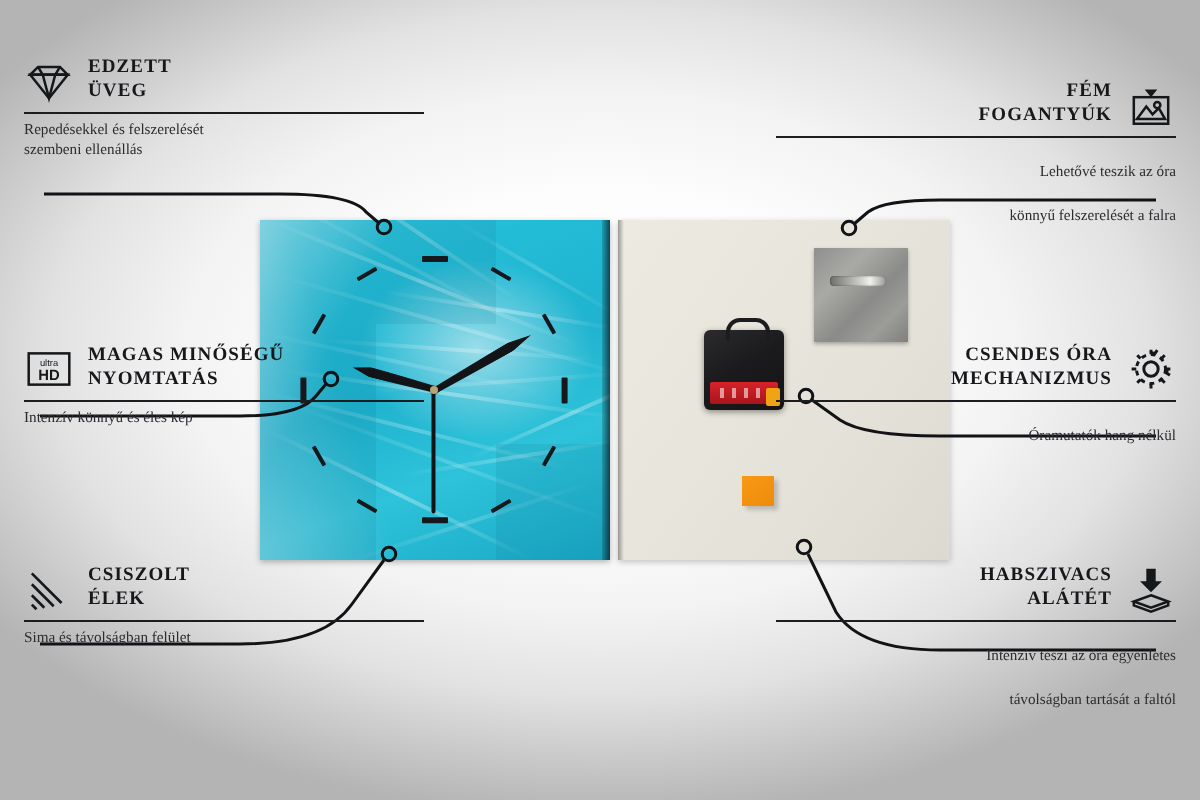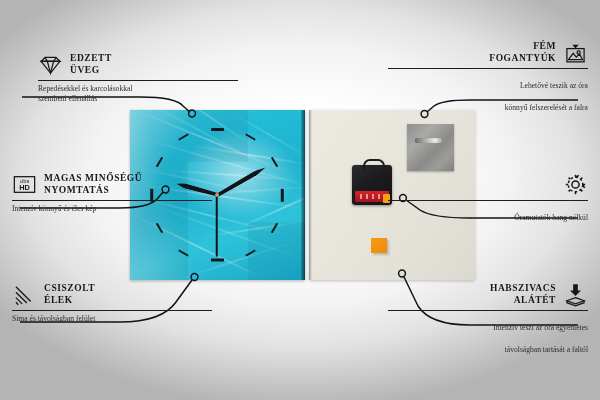--- a/index.html
+++ b/index.html
@@ -89,21 +89,21 @@
   .callout.right .ttl{text-align:right;}
   .rule{height:1px;background:#1b1d20;margin:3px 0 3px;}
   .desc{
     font-size:7.6px;line-height:9.6px;color:#2a2c30;
     font-family:"Liberation Serif",serif;
   }
   .callout.right .desc{text-align:right;margin-top:12px;}
   .ico{width:25px;height:25px;flex:0 0 25px;color:#15181b;}
   .ico svg{display:block;width:25px;height:25px;}
 
-  #c1{left:12px;top:52px;margin-left:26px;}
+  #c1{left:12px;top:28px;}
   #c2{left:12px;top:172px;}
   #c3{left:12px;top:282px;}
   #c4{right:12px;top:40px;width:200px;}
   #c5{right:12px;top:172px;width:200px;}
   #c6{right:12px;top:282px;width:200px;}
 
   #wires{position:absolute;inset:0;pointer-events:none;}
   #wires path{fill:none;stroke:#111316;stroke-width:1.5;}
   #wires circle{fill:none;stroke:#111316;stroke-width:1.5;}
 </style>
@@ -207,21 +207,21 @@
               <path d="M4 12 H28"></path>
         </g>
           </svg>
       </span>
       <span>
         <div class="ttl">EDZETT</div>
         <div class="ttl">ÜVEG</div>
       </span>
     </div>
     <div class="rule"></div>
-    <div class="desc">Repedésekkel és karcolásokkal</div>
+    <div class="desc">Repedésekkel és felszerelését</div>
     <div class="desc">szembeni ellenállás</div>
   </div>
 
   <div class="callout left" id="c2">
     <div class="head">
       <span class="ico">
         <svg viewBox="0 0 32 32">
           <rect x="3" y="6" width="26" height="20" fill="none" stroke="currentColor" stroke-width="1.6"></rect>
           <text x="16" y="14" font-size="6" text-anchor="middle" fill="currentColor" font-family="Liberation Sans, sans-serif">ultra</text>
           <text x="16" y="23" font-size="9.5" text-anchor="middle" fill="currentColor" font-family="Liberation Sans, sans-serif" font-weight="bold">HD</text>
@@ -274,20 +274,24 @@
           </svg>
       </span>
     </div>
     <div class="rule"></div>
     <div class="desc">Lehetővé teszik az óra</div>
     <div class="desc">könnyű felszerelését a falra</div>
   </div>
 
   <div class="callout right" id="c5">
     <div class="head">
+      <span>
+        <div class="ttl">CSENDES ÓRA</div>
+        <div class="ttl">MECHANIZMUS</div>
+      </span>
       <span class="ico">
         <svg viewBox="0 0 32 32">
             <g fill="none" stroke="currentColor" stroke-width="1.9">
           <path d="M16 5.5 l2.6 .5 1.4-2.1 M26.5 16 l-.5 2.6 2.1 1.4"></path>
           <circle cx="16" cy="16" r="4.6"></circle>
           <path d="M16 3.6 v3 M16 25.4 v3 M28.4 16 h-3 M6.6 16 h-3
                    M24.8 7.2 l-2.1 2.1 M9.3 22.7 l-2.1 2.1
                    M24.8 24.8 l-2.1-2.1 M9.3 9.3 L7.2 7.2"></path>
           <circle cx="16" cy="16" r="9.3" stroke-dasharray="3.1 3.1"></circle>
         </g>

